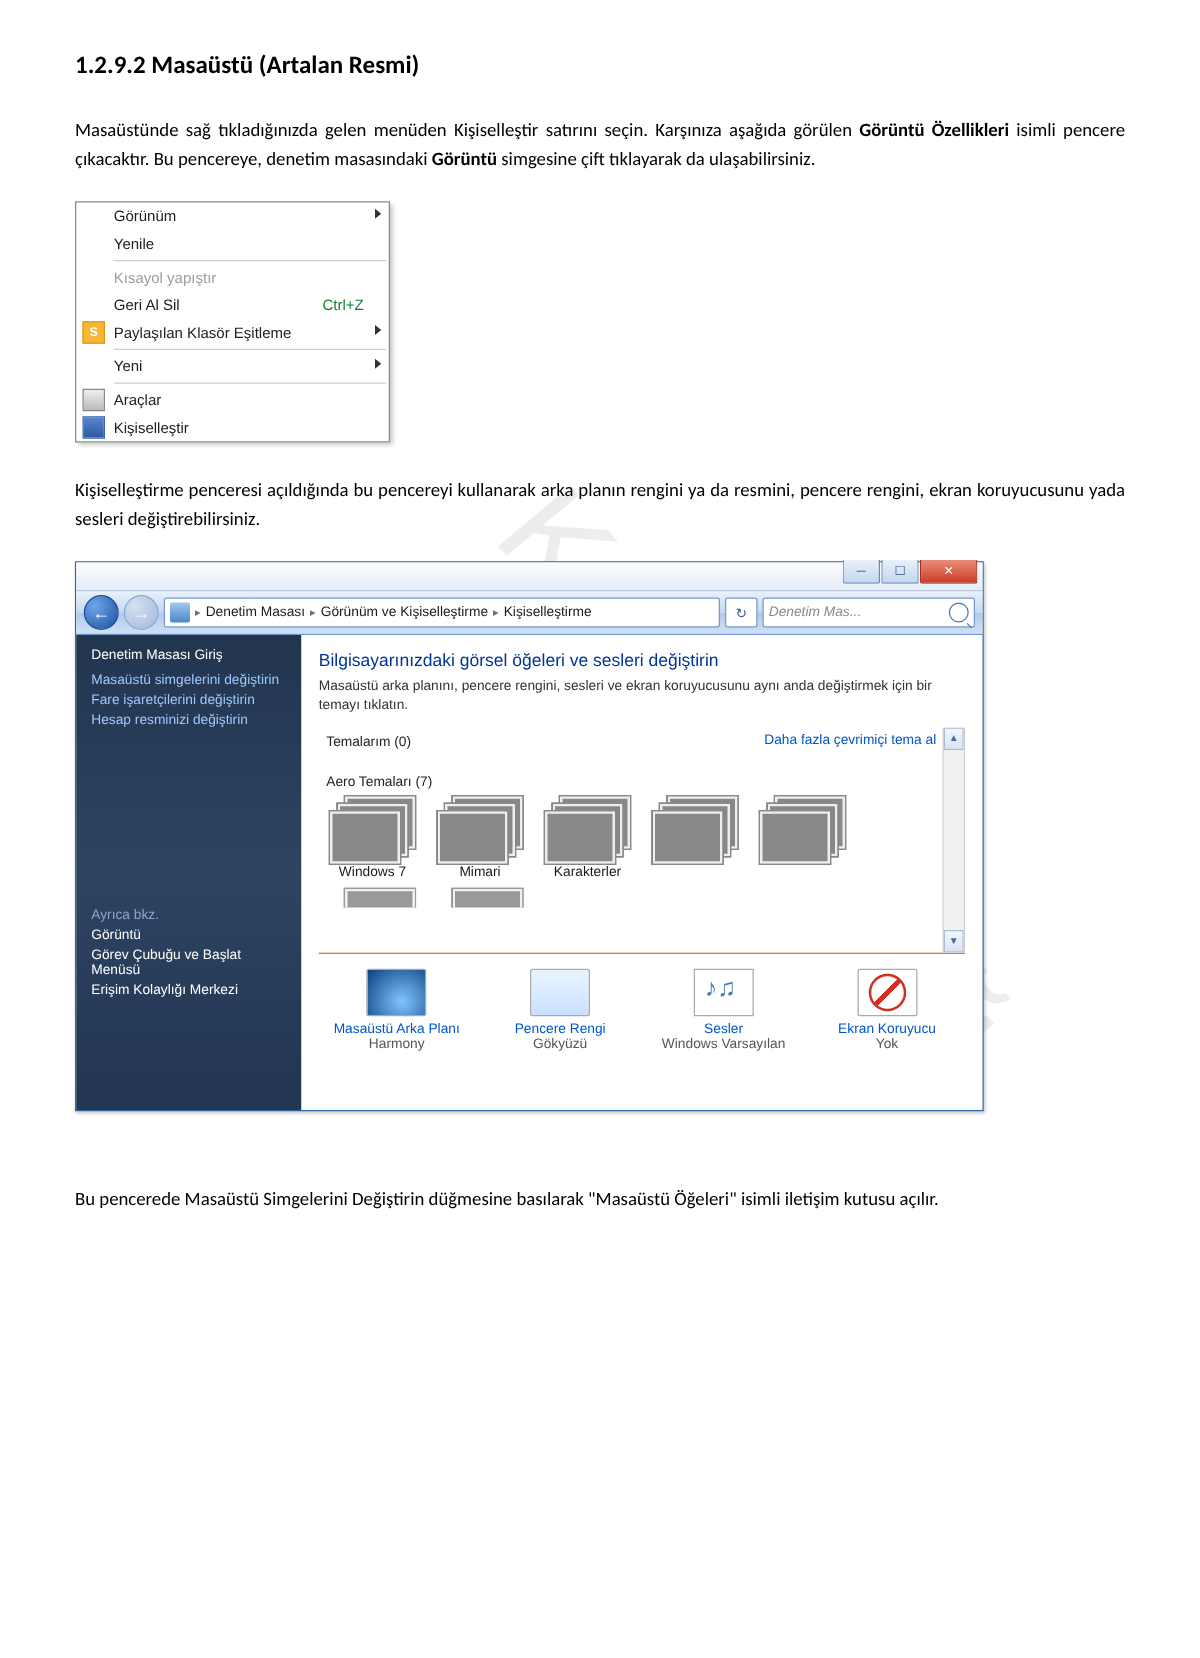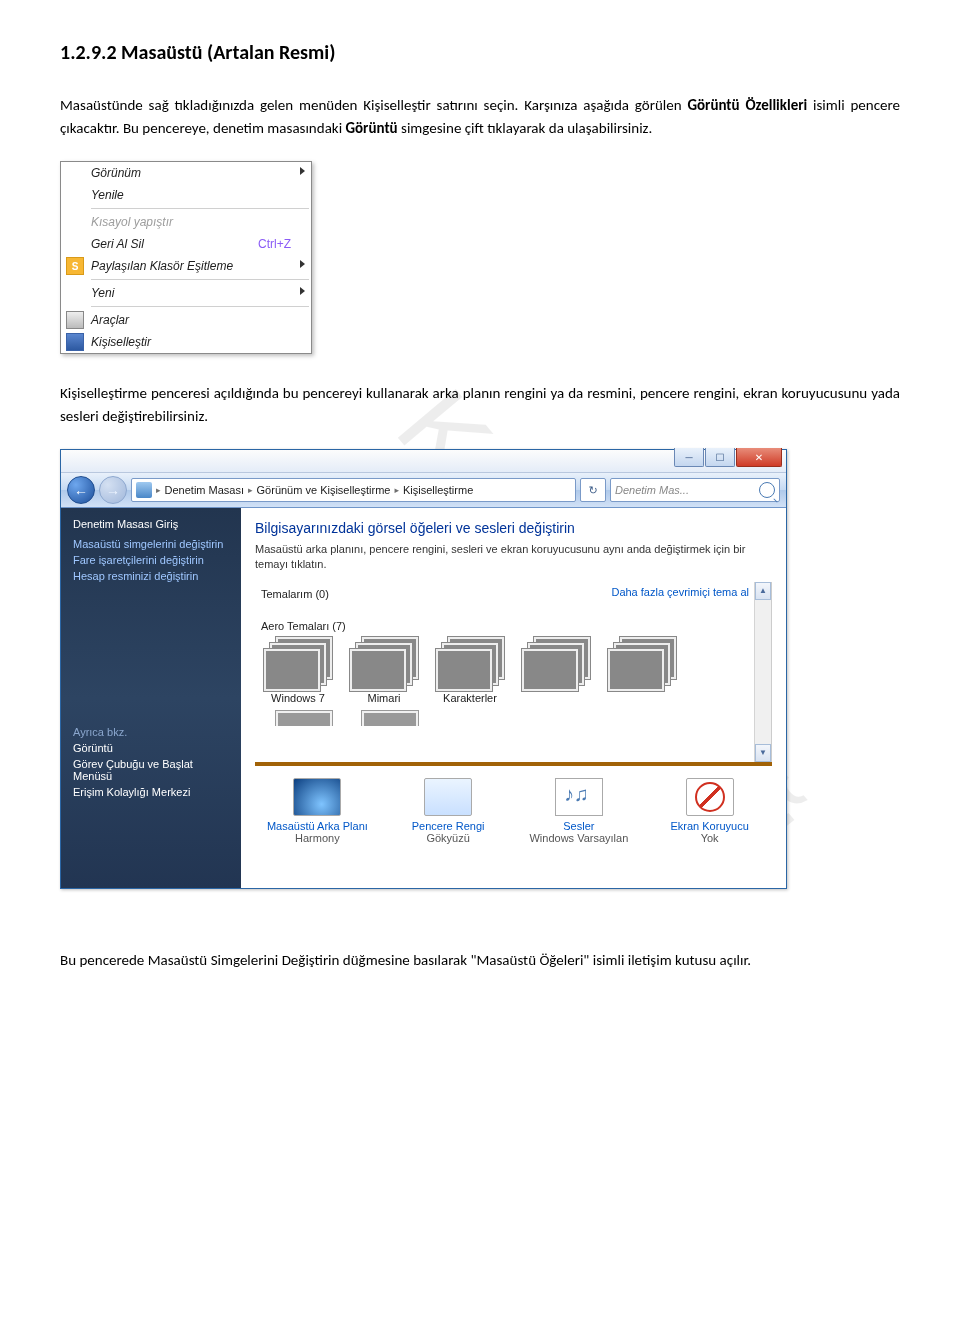--- a/index.html
+++ b/index.html
@@ -51,25 +51,24 @@
   .context-menu .icon-box {
     width: 16px; height: 16px;
     display: inline-flex;
     align-items: center;
     justify-content: center;
     font-size: 10px;
   }
   .context-menu .label-col {
     flex: 1;
     padding-left: 2px;
-    font-style: italic;
   }
   .context-menu .shortcut-col {
     padding-right: 20px;
-    color: #8b5cf6;
+    color: #15803d;
   }
   .context-menu .submenu-arrow {
     position: absolute;
     right: 6px;
     top: 5px;
     width: 0; height: 0;
     border-top: 4px solid transparent;
     border-bottom: 4px solid transparent;
     border-left: 5px solid #333;
   }
@@ -274,21 +273,21 @@
   .th-extra2 .f1 { background: linear-gradient(#c9e3c4,#86b37e); }
   .th-extra2 .f2 { background: linear-gradient(#a4d99b,#5e9a54); }
   .th-extra2 .f3 { background: linear-gradient(#e9f2e6,#b4d2ae); }
   .theme-thumb .caption { margin-top: 4px; }
   .tri.half { overflow: hidden; height: 16px; opacity: 0.85; }
 
   .bottom-row {
     display: flex;
     gap: 18px;
     padding: 12px 6px 8px 6px;
-    border-top: 4px solid #a16207;
+    border-top: 1px solid #a16207;
   }
   .bottom-item {
     flex: 1;
     display: flex; flex-direction: column; align-items: center;
     font-size: 11px;
     text-align: center;
   }
   .bottom-item .bi-icon {
     width: 46px; height: 36px;
     border: 1px solid #aaa;

